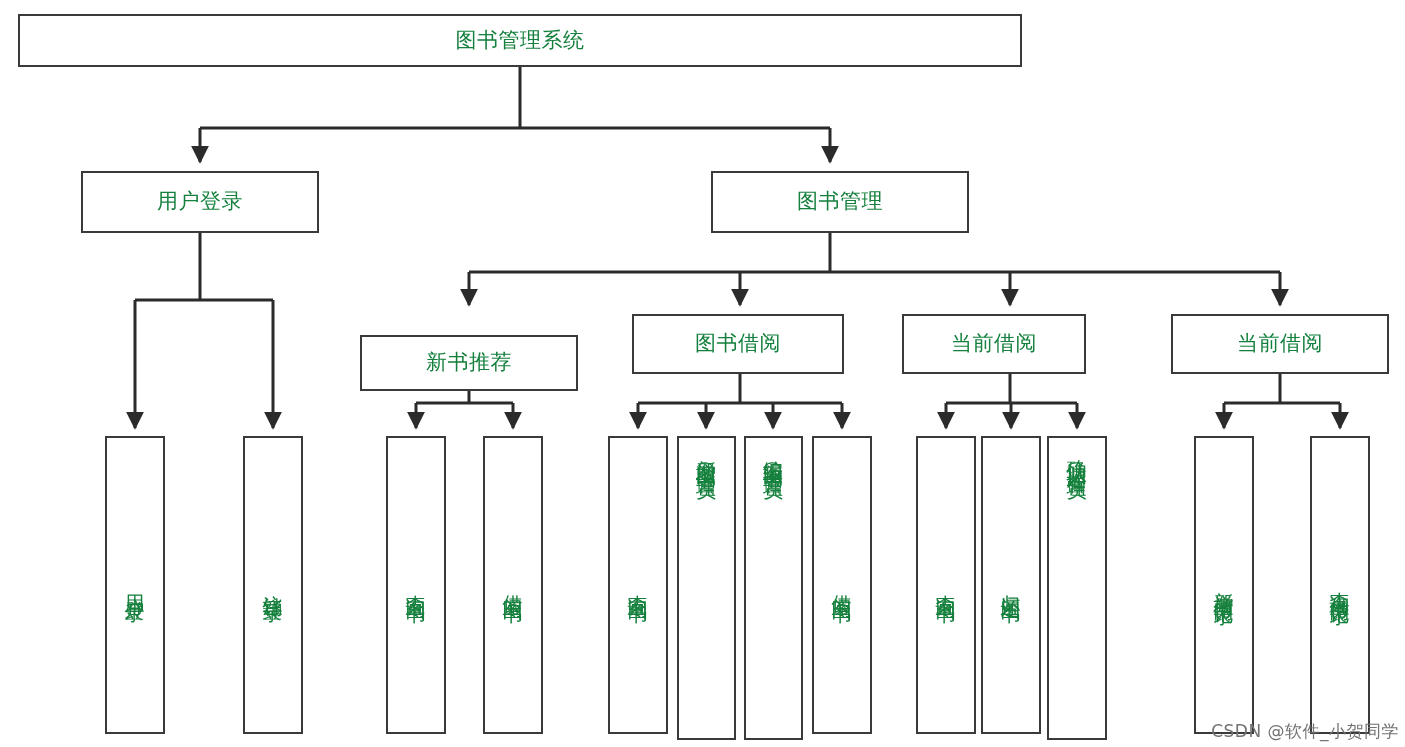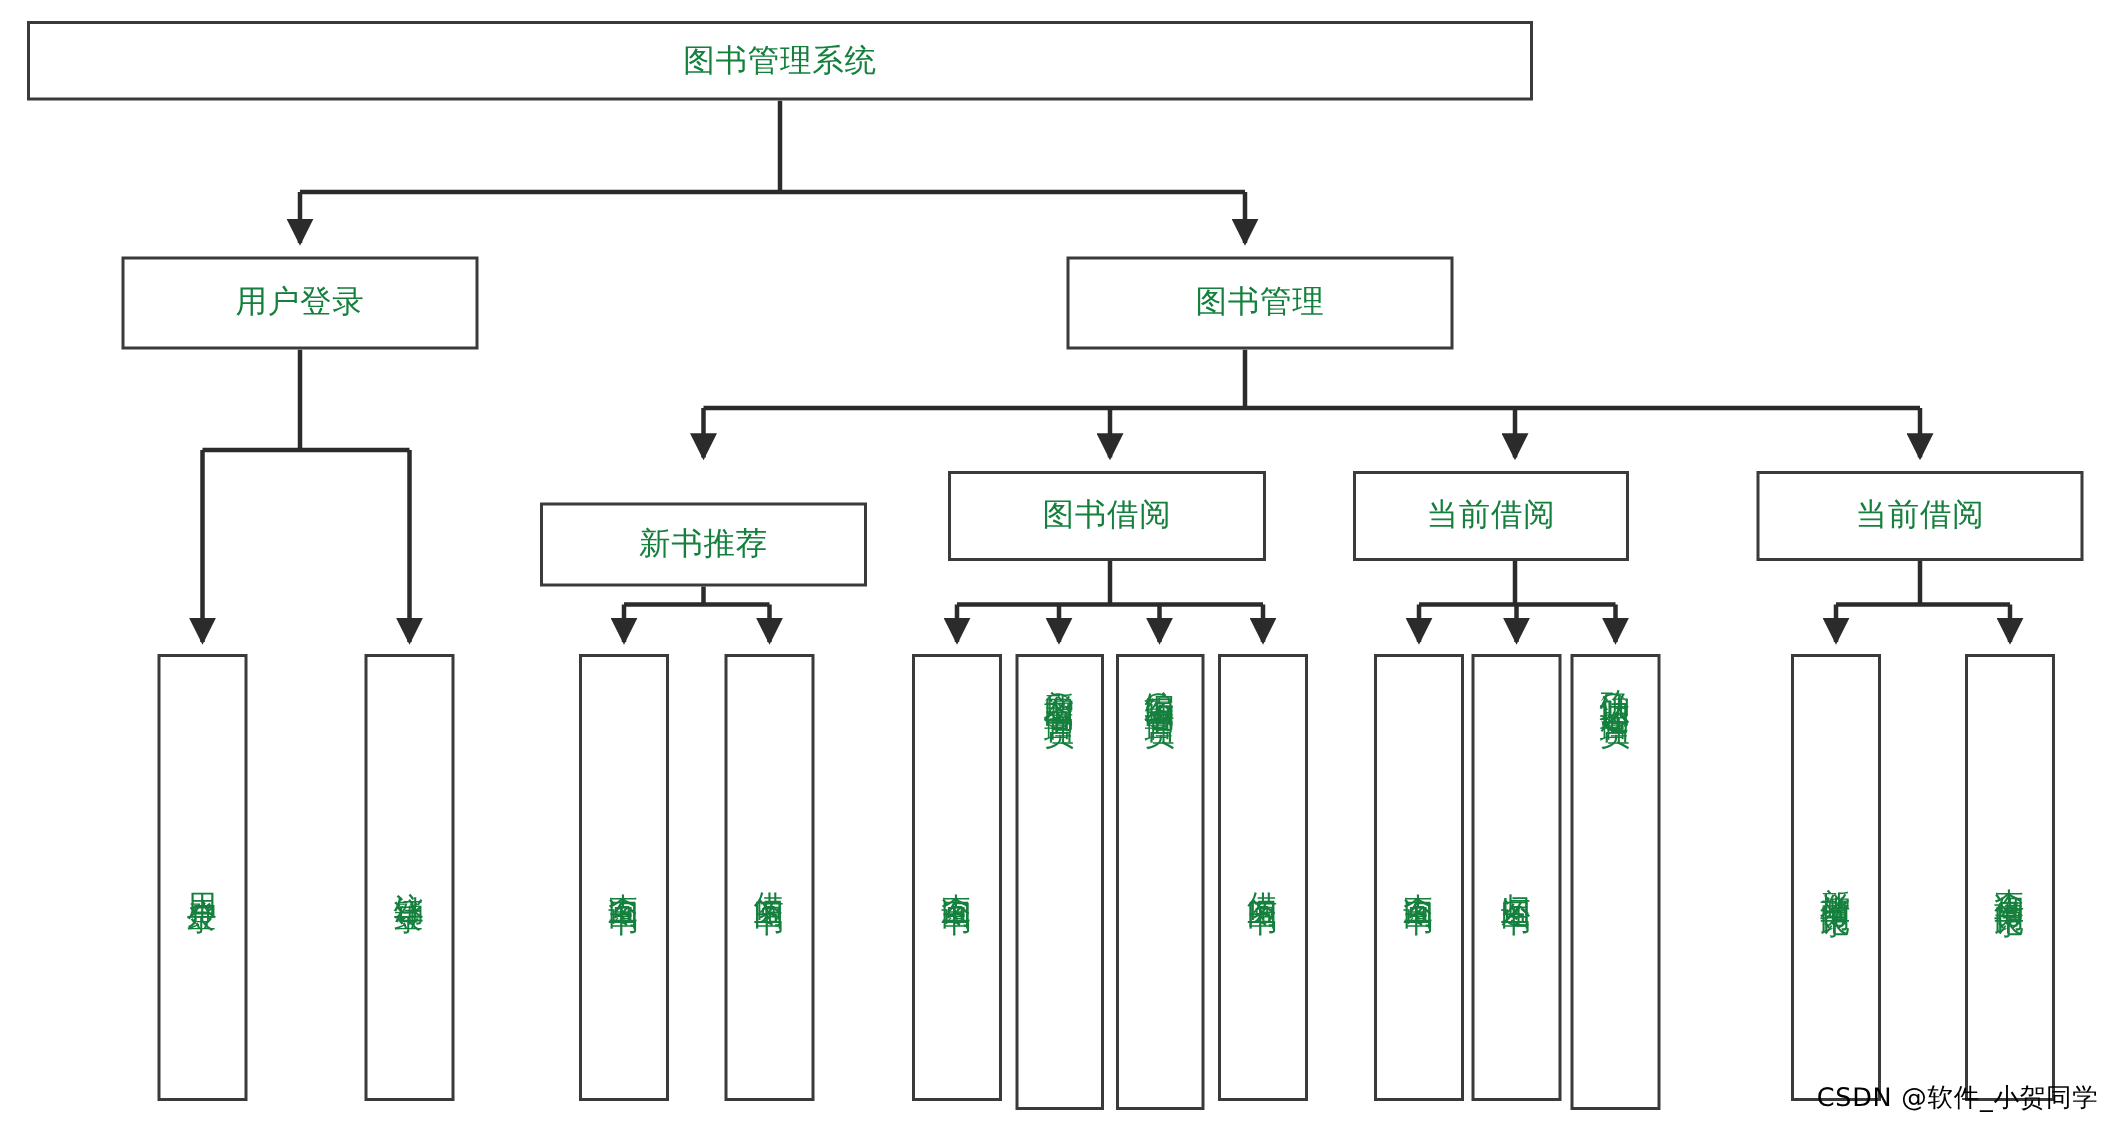--- a/index.html
+++ b/index.html
@@ -62,21 +62,21 @@
     line-height: 1;
   }
   .node.vert.centered {
     align-items: center;
     padding-top: 0;
   }
   #watermark {
     position: absolute;
     right: 6px;
     bottom: 4px;
-    color: #000000;
+    color: #737373;
     font-size: 17px;
     letter-spacing: 0.5px;
     z-index: 5;
     user-select: none;
   }
 </style>
 </head>
 <body>
 
 <div id="diagram-root">

